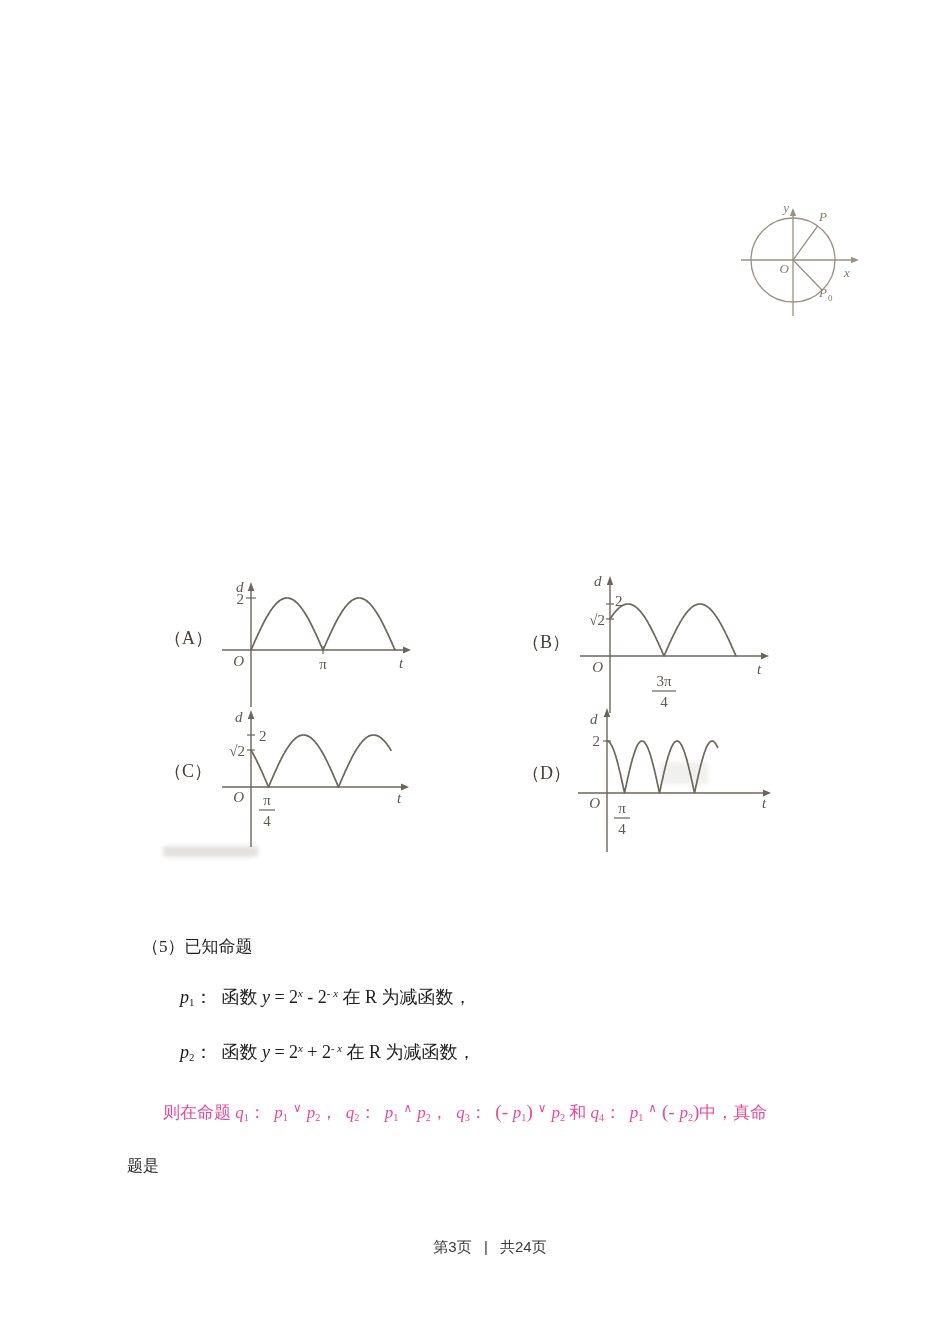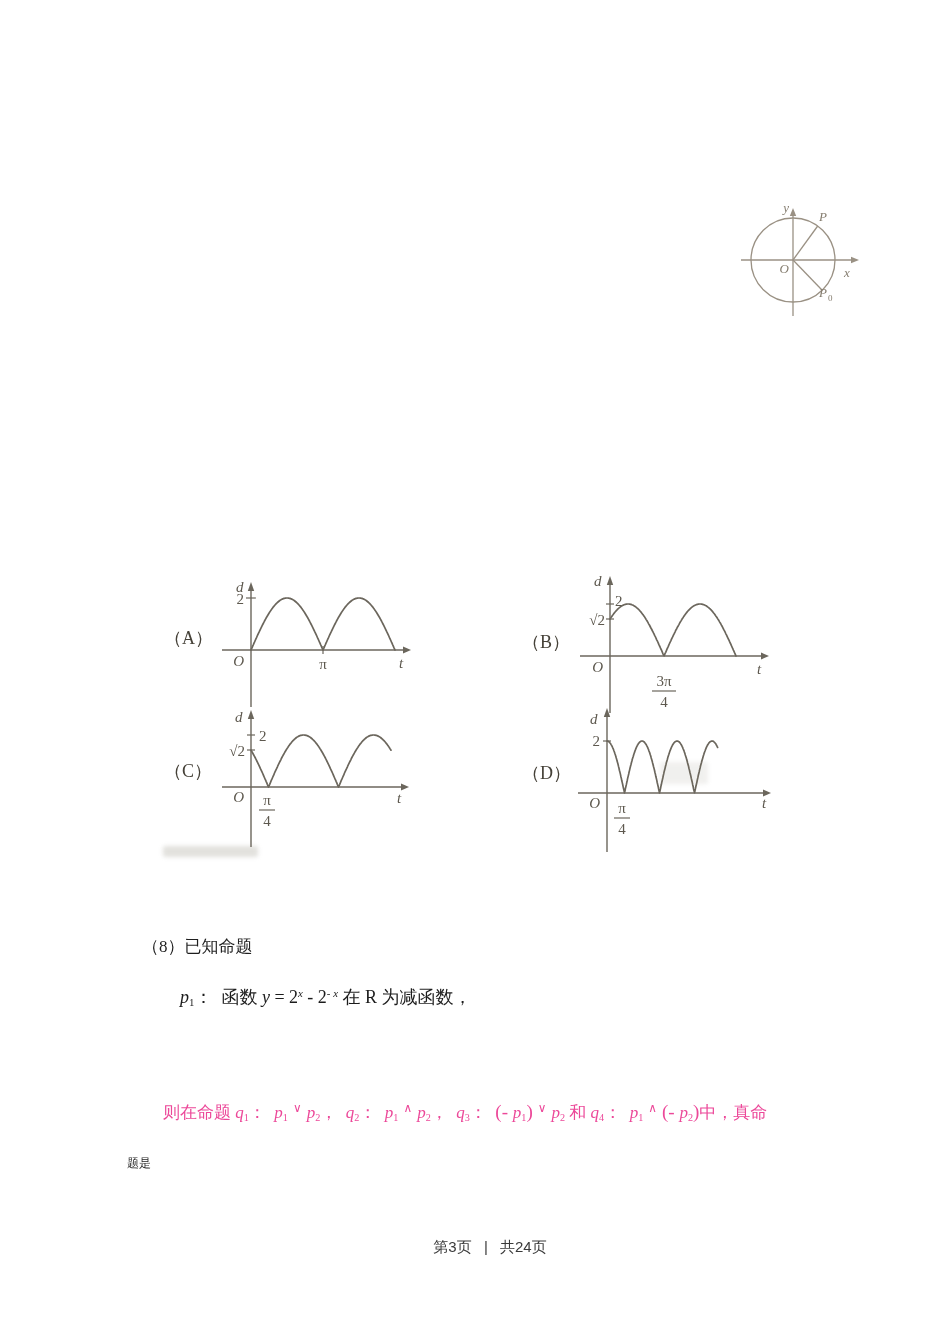--- a/index.html
+++ b/index.html
@@ -15,21 +15,21 @@
   .g-tick{stroke:#6b665c;stroke-width:1.2;}
   .g-arrow{fill:#6b665c;}
   .g-text{fill:#5d584e;font-size:15px;}
   .g-italic{font-style:italic;}
   .g-opt{fill:#454138;font-size:18px;font-style:normal;}
   .txt{position:absolute;white-space:pre-wrap;line-height:1.25;}
   .q5-heading{left:142px;top:936px;font-size:17px;color:#1f1f1f;}
   .q5-p1{left:180px;top:986px;font-size:18px;color:#1c1c1c;}
   .q5-p2{left:180px;top:1041px;font-size:18px;color:#1c1c1c;}
   .q5-q{left:163px;top:1100px;font-size:17px;color:#ec4899;}
-  .q5-cont{left:127px;top:1156px;font-size:12px;color:#1f1f1f;}
+  .q5-cont{left:127px;top:1156px;font-size:16px;color:#1f1f1f;}
   .footer{position:absolute;left:15px;top:1238px;width:100%;text-align:center;
           font-family:"Liberation Sans",sans-serif;font-size:15px;color:#3a3a3a;}
   .footer span{margin:0 4px;}
   .seg{white-space:pre-wrap;}
   .seg-var{font-style:italic;font-family:"Liberation Serif",serif;}
   .seg-sub{font-size:0.6em;vertical-align:-0.3em;}
   .seg-sup{font-size:0.6em;vertical-align:0.6em;font-style:italic;}
   .seg-op{font-size:0.7em;vertical-align:0.5em;padding:0 5px;}
   .seg-paren{font-size:1.12em;}
   .seg-cjk{}
@@ -130,22 +130,23 @@
       <text class="g-text" x="104" y="113" text-anchor="middle">π</text>
       <line class="g-tick" x1="96" y1="118" x2="112" y2="118"></line>
       <text class="g-text" x="104" y="134" text-anchor="middle">4</text>
     </g>
     <text class="g-text g-italic" x="244" y="108">t</text>
   </svg>
 
   <div class="smudge" style="left:163px;top:846px;width:95px;height:11px;"></div>
   <div class="smudge" style="left:660px;top:762px;width:48px;height:22px;opacity:.5;"></div>
 
-  <div class="txt q5-heading">（8）已知命题</div>
+  <div class="txt q5-heading">（5）已知命题</div>
   <div class="txt q5-p1"><span class="seg seg-var">p</span><span class="seg seg-sub">1</span><span class="seg seg-cjk">：  函数 </span><span class="seg seg-var">y</span><span class="seg seg-math"> = 2</span><span class="seg seg-sup">x</span><span class="seg seg-math"> - 2</span><span class="seg seg-sup">- x</span><span class="seg seg-cjk"> 在 R 为减函数，</span></div>
+  <div class="txt q5-p2"><span class="seg seg-var">p</span><span class="seg seg-sub">2</span><span class="seg seg-cjk">：  函数 </span><span class="seg seg-var">y</span><span class="seg seg-math"> = 2</span><span class="seg seg-sup">x</span><span class="seg seg-math"> + 2</span><span class="seg seg-sup">- x</span><span class="seg seg-cjk"> 在 R 为减函数，</span></div>
   <div class="txt q5-q"><span class="seg seg-cjk">则在命题 </span><span class="seg seg-var">q</span><span class="seg seg-sub">1</span><span class="seg seg-cjk">：  </span><span class="seg seg-var">p</span><span class="seg seg-sub">1</span><span class="seg seg-op">∨</span><span class="seg seg-var">p</span><span class="seg seg-sub">2</span><span class="seg seg-cjk">，  </span><span class="seg seg-var">q</span><span class="seg seg-sub">2</span><span class="seg seg-cjk">：  </span><span class="seg seg-var">p</span><span class="seg seg-sub">1</span><span class="seg seg-op">∧</span><span class="seg seg-var">p</span><span class="seg seg-sub">2</span><span class="seg seg-cjk">，  </span><span class="seg seg-var">q</span><span class="seg seg-sub">3</span><span class="seg seg-cjk">：  </span><span class="seg seg-paren">(- </span><span class="seg seg-var">p</span><span class="seg seg-sub">1</span><span class="seg seg-paren">)</span><span class="seg seg-op">∨</span><span class="seg seg-var">p</span><span class="seg seg-sub">2</span><span class="seg seg-cjk"> 和 </span><span class="seg seg-var">q</span><span class="seg seg-sub">4</span><span class="seg seg-cjk">：  </span><span class="seg seg-var">p</span><span class="seg seg-sub">1</span><span class="seg seg-op">∧</span><span class="seg seg-paren">(- </span><span class="seg seg-var">p</span><span class="seg seg-sub">2</span><span class="seg seg-paren">)</span><span class="seg seg-cjk">中，真命</span></div>
   <div class="txt q5-cont">题是</div>
 
   <div class="footer">
     <span>第3页</span>
     <span>|</span>
     <span>共24页</span>
   </div>
 
 </div>

